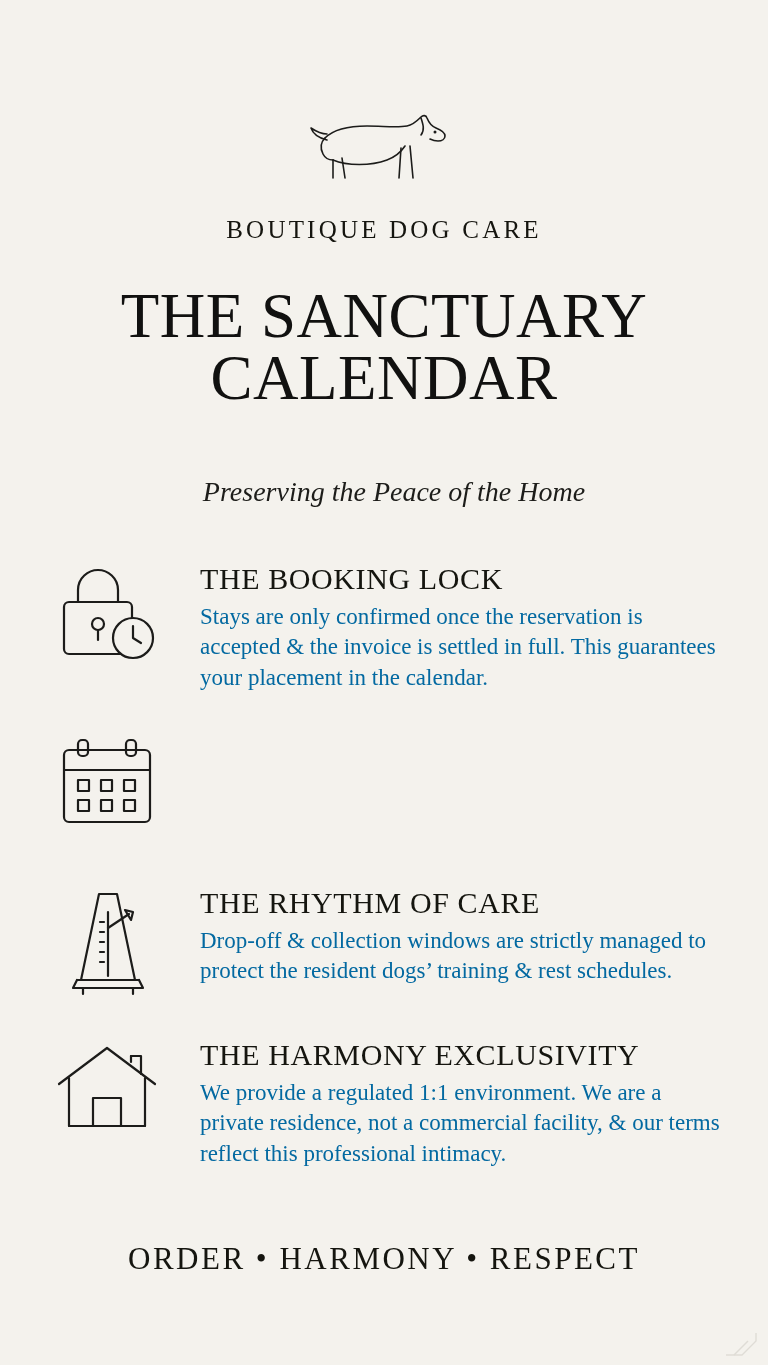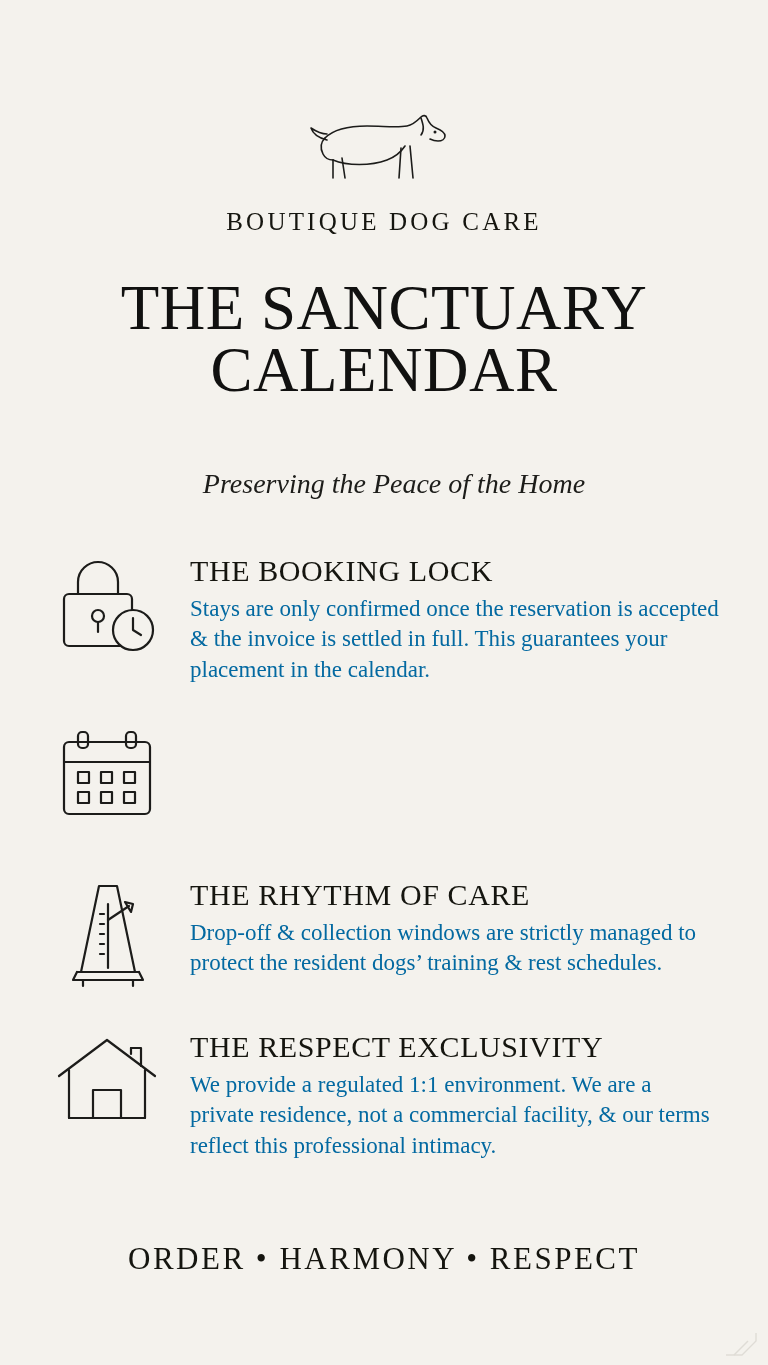--- a/index.html
+++ b/index.html
@@ -30,21 +30,21 @@
     margin-top: 108px;
     width: 150px;
     height: 82px;
     display: flex;
     align-items: center;
     justify-content: center;
   }
   .brand-mark svg { display: block; }
 
   .eyebrow {
-    margin-top: 18px;
+    margin-top: 26px;
     font-size: 25px;
     letter-spacing: 3.2px;
     font-weight: 400;
     text-align: center;
     color: #15150f;
   }
 
   .title {
     font-size: 63px;
     line-height: 0.98;
@@ -68,21 +68,21 @@
   .sections {
     margin-top: 52px;
     width: 100%;
     display: flex;
     flex-direction: column;
     gap: 38px;
   }
   .section {
     display: flex;
     align-items: flex-start;
-    gap: 22px;
+    gap: 32px;
   }
   .icon-wrap {
     flex: 0 0 120px;
     height: 110px;
     display: flex;
     align-items: flex-start;
     justify-content: center;
     padding-top: 4px;
   }
   .icon-wrap svg { display: block; }
@@ -215,21 +215,21 @@
         <svg width="110" height="94" viewBox="0 0 110 94" fill="none" stroke="#1c1c1a" stroke-width="2.2" stroke-linecap="round" stroke-linejoin="round">
           <path d="M6 44 L54 8 L102 44"></path>
           <path d="M16 38 V86 H92 V38"></path>
           <path d="M16 86 H92"></path>
           <path d="M40 86 V58 H68 V86"></path>
           <path d="M78 16 V22"></path>
           <path d="M78 16 H88 V34"></path>
         </svg>
       </div>
       <div class="sec-body">
-        <h2 class="sec-title">THE RESPECT EXCLUSIVITY</h2>
+        <h2 class="sec-title">THE HARMONY EXCLUSIVITY</h2>
         <p class="sec-text">We provide a regulated 1:1 environment. We are a private residence, not a commercial facility, &amp; our terms reflect this professional intimacy.</p>
       </div>
     </div>
 
   </div>
 
   <div class="footer">ORDER • HARMONY • RESPECT</div>
 
   <div class="corner">
     <svg width="34" height="26" viewBox="0 0 34 26" fill="none" stroke="#b9b5ac" stroke-width="1.4">

